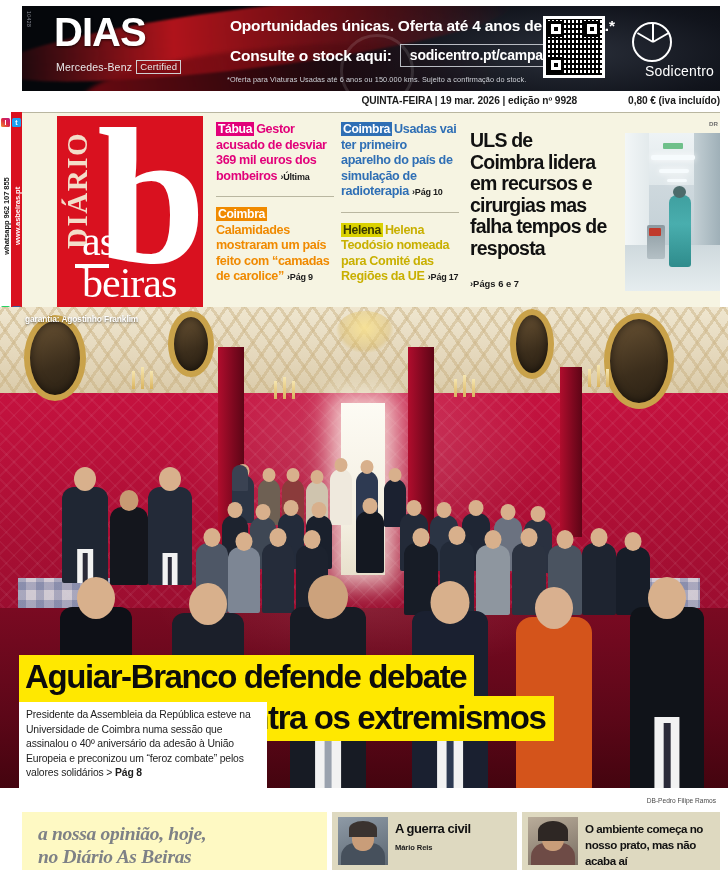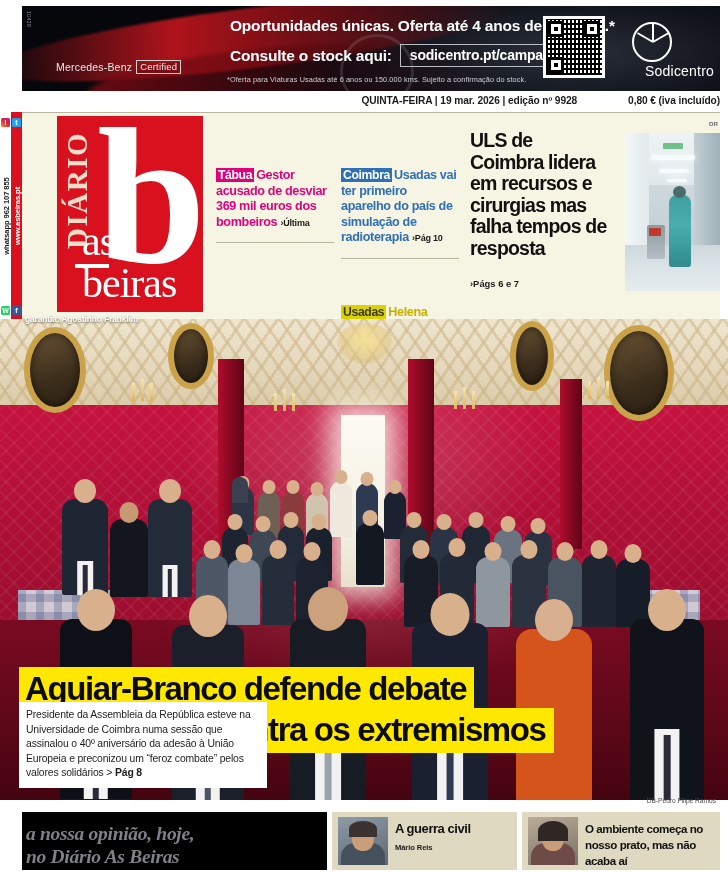--- a/index.html
+++ b/index.html
@@ -306,21 +306,20 @@
   .teaser-col.c1 { left: 216px; }
   .teaser-col.c2 { left: 341px; }
 
   .teaser-item { position: relative; }
   .teaser-item .hl {
     font-family: "Liberation Sans", sans-serif;
     font-weight: bold;
     font-size: 12.6px;
     line-height: 15.5px;
     letter-spacing: -.35px;
-    margin-top: 46px;
   }
   .kicker {
     display: inline-block;
     color: #ffffff;
     padding: 0 2px;
     margin-right: 2px;
     font-weight: bold;
     font-size: 12.2px;
     line-height: 14px;
   }
@@ -428,21 +427,21 @@
     position: absolute;
     right: 2px; top: -6px;
     font-size: 6.2px;
     font-weight: bold;
     color: #6e6e6e;
   }
 
   
   .main-photo {
     position: absolute;
-    left: 0; top: 319px;
+    left: 0; top: 307px;
     width: 728px; height: 481px;
     overflow: hidden;
     background: #8e1028;
   }
   
   .mp-ceiling {
     position:absolute; left:0; top:0; width:100%; height:92px;
     background: linear-gradient(180deg,#efe6cf 0%, #e4d7bb 55%, #d9c9a6 100%);
   }
   .mp-ceiling::before{
@@ -598,22 +597,22 @@
   .opinion-bar {
     position: absolute;
     left: 0; top: 806px;
     width: 728px; height: 66px;
     background: #ffffff;
   }
   .op-left {
     position: absolute;
     left: 22px; top: 6px;
     width: 305px; height: 58px;
-    background: #000000;
-    padding: 10px 0 0 4px;
+    background: #fef9c3;
+    padding: 10px 0 0 16px;
   }
   .op-left .l {
     font-family: "Liberation Serif", serif;
     font-style: italic;
     font-weight: bold;
     font-size: 19.5px;
     line-height: 23px;
     color: #7e8186;
     letter-spacing: -.3px;
   }
@@ -674,20 +673,23 @@
 
 <div id="page">
 
   <div class="ad-banner">
     <div class="ad-swoosh"></div>
     <div class="ad-swoosh2"></div>
     <div class="ad-bigstar"></div>
 
     <div class="ad-sidecode">10428</div>
 
+    <div class="ad-dias">
+      <span>DIAS</span>
+    </div>
 
     <div class="ad-benz">
       <span>Mercedes-Benz</span>
       <span class="ad-certified">Certified</span>
     </div>
 
     <div class="ad-line1">Oportunidades únicas. Oferta até 4 anos de garantia.*</div>
 
     <div class="ad-line2">
       <span>Consulte o stock aqui:</span>
@@ -740,33 +742,39 @@
   <div class="mh-director">garantia: Agostinho Franklim</div>
 
   <div class="teaser-col c1">
     <div class="teaser-item">
       <div class="hl t-magenta">
         <span class="kicker k-magenta">Tábua</span><span>Gestor acusado de desviar 369 mil euros dos bombeiros</span>
         <span class="pg">›Última</span>
       </div>
     </div>
     <div class="teaser-sep"></div>
+    <div class="teaser-item">
+      <div class="hl t-orange">
+        <span class="kicker k-orange">Coimbra</span><span>Calamidades mostraram um país feito com “camadas de carolice”</span>
+        <span class="pg">›Pág 9</span>
+      </div>
+    </div>
   </div>
 
   <div class="teaser-col c2">
     <div class="teaser-item">
       <div class="hl t-blue">
         <span class="kicker k-blue">Coimbra</span><span>Usadas vai ter primeiro aparelho do país de simulação de radioterapia</span>
         <span class="pg">›Pág 10</span>
       </div>
     </div>
     <div class="teaser-sep"></div>
     <div class="teaser-item">
       <div class="hl t-yellowg">
-        <span class="kicker k-yellow">Usadas</span><span>Helena Teodósio nomeada para Comité das Regiões da UE</span>
+        <span class="kicker k-yellow">Helena</span><span>Helena Teodósio nomeada para Comité das Regiões da UE</span>
         <span class="pg">›Pág 17</span>
       </div>
     </div>
   </div>
 
   <div class="uls-wrap">
     <div class="uls-dr">DR</div>
     <div class="uls-hl">ULS de Coimbra lidera em recursos e cirurgias mas falha tempos de resposta</div>
     <div class="uls-pg">›Págs 6 e 7</div>
     <div class="uls-photo">

